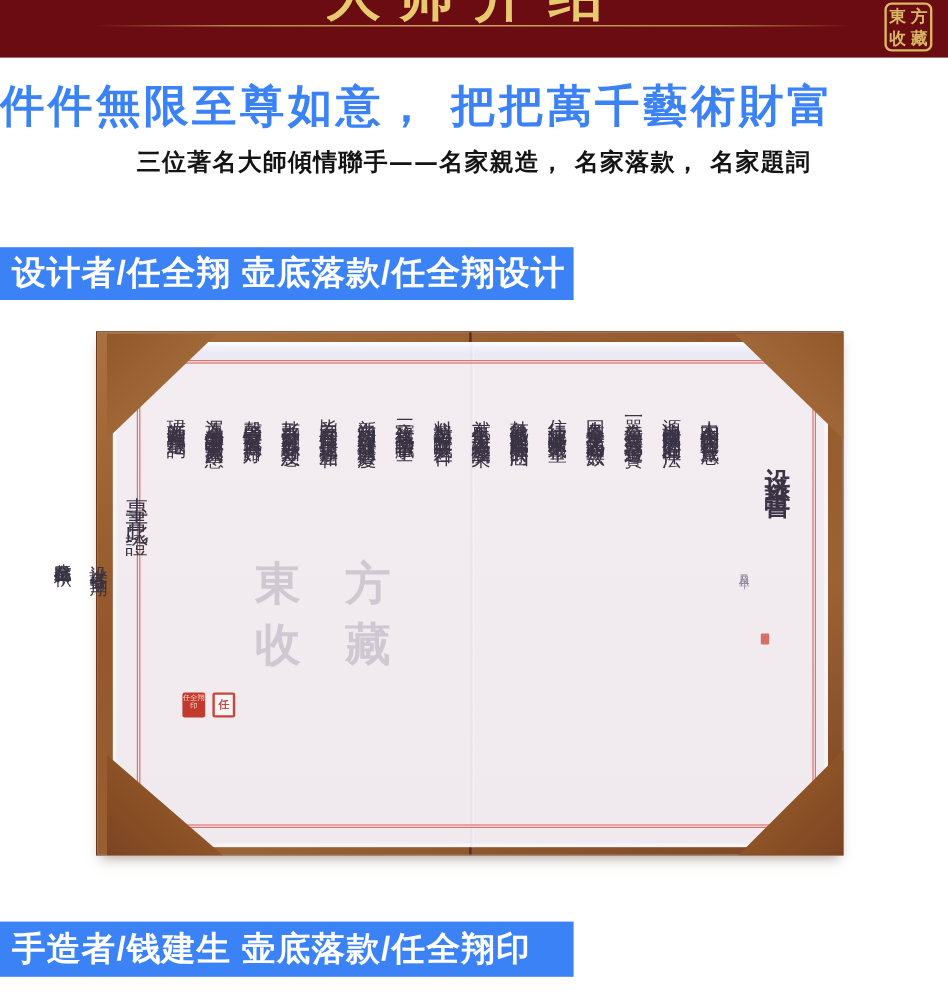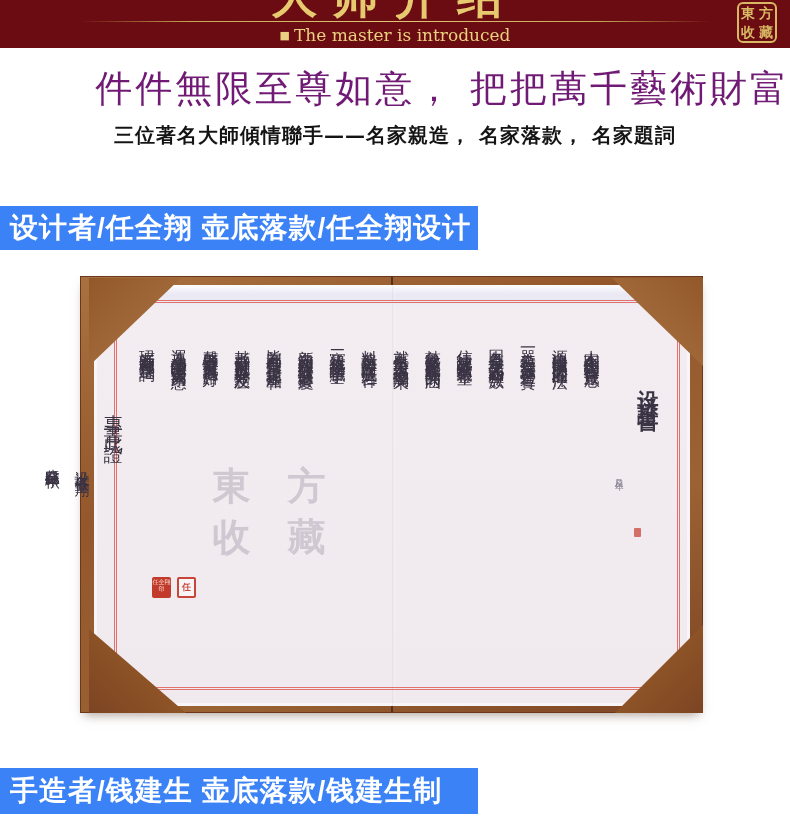--- a/index.html
+++ b/index.html
@@ -17,23 +17,23 @@
   .banner-sub{position:absolute;top:25px;left:0;width:100%;text-align:center;
           font-family:"DejaVu Serif",serif;font-size:17px;color:#ead080;}
   .banner-sub .bullet{font-size:11px;vertical-align:2px;margin-right:4px;}
   .banner-seal{position:absolute;top:2px;right:13px;width:40px;height:41px;
           border:2px solid #d8b863;border-radius:6px;box-sizing:border-box;
           display:grid;grid-template-columns:1fr 1fr;grid-template-rows:1fr 1fr;
           color:#d8b863;font-weight:bold;font-size:14px;line-height:1;}
   .banner-seal span{display:flex;align-items:center;justify-content:center;}
 
   
-  .headline1{position:absolute;top:64px;left:0;width:100%;text-align:right;
-          font-family:"DejaVu Serif",serif;font-weight:normal;font-size:37px;
-          color:#701a75;letter-spacing:3px;white-space:nowrap;}
+  .headline1{position:absolute;top:64px;left:0;width:100%;text-align:left;
+          font-family:"DejaVu Serif",serif;font-weight:bold;font-size:37px;
+          color:#3b82f6;letter-spacing:3px;white-space:nowrap;}
   .headline2{position:absolute;top:122px;left:0;width:100%;text-align:center;
           font-family:"DejaVu Serif",serif;font-weight:bold;font-size:20px;
           color:#141414;letter-spacing:1px;white-space:nowrap;}
 
   
   .section-label{position:absolute;left:0;width:478px;height:44px;background:#3b82f6;
           color:#ffffff;font-weight:bold;font-size:28px;line-height:44px;
           padding-left:10px;box-sizing:border-box;letter-spacing:1px;white-space:nowrap;}
   .label-designer{top:206px;}
   .label-maker{top:768px;height:46px;line-height:46px;}
@@ -91,21 +91,20 @@
           background:linear-gradient(45deg,#7c4423 0%,#8f5527 55%,#a16839 100%);}
   .corner-br{left:534px;top:348px;width:88px;height:88px;clip-path:polygon(100% 0,100% 100%,0 100%);
           background:linear-gradient(315deg,#7c4423 0%,#8f5527 55%,#a16839 100%);}
 </style>
 </head>
 <body>
 
 <div class="banner">
   <div class="banner-title">大师介绍</div>
   <div class="banner-line"></div>
-  <div class="banner-sub"><span class="bullet">■</span><span>The master is introduced</span></div>
   <div class="banner-seal">
       <span>東</span>
       <span>方</span>
       <span>收</span>
       <span>藏</span>
     </div>
 </div>
 
 <div class="headline1">件件無限至尊如意， 把把萬千藝術財富</div>
 <div class="headline2">三位著名大師傾情聯手——名家親造， 名家落款， 名家題詞</div>
@@ -153,13 +152,13 @@
     <div class="seal-outline">任</div>
     <div class="note-mark"></div>
   </div>
 
   <div class="corner corner-tl"></div>
   <div class="corner corner-tr"></div>
   <div class="corner corner-bl"></div>
   <div class="corner corner-br"></div>
 </div>
 
-<div class="section-label label-maker">手造者/钱建生 壶底落款/钱建生制</div>
+<div class="section-label label-maker">手造者/钱建生 壶底落款/任全翔印</div>
 
 </body></html>

